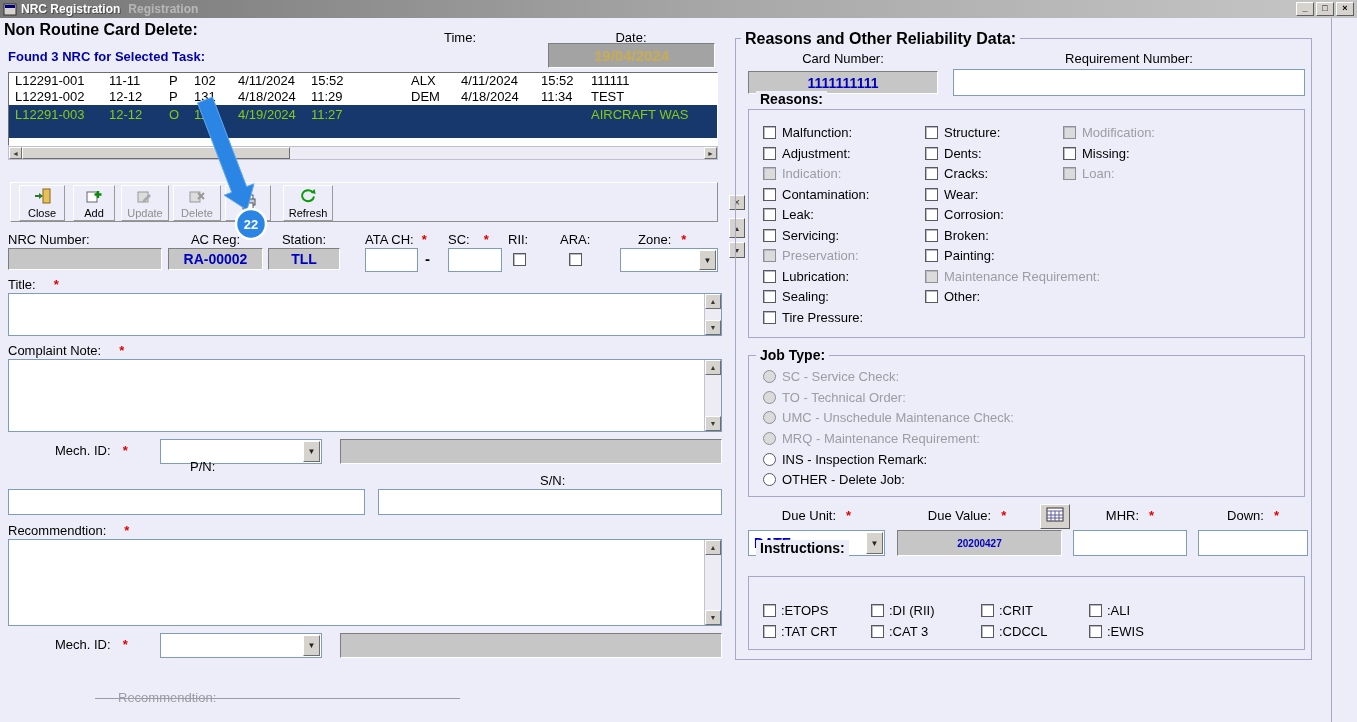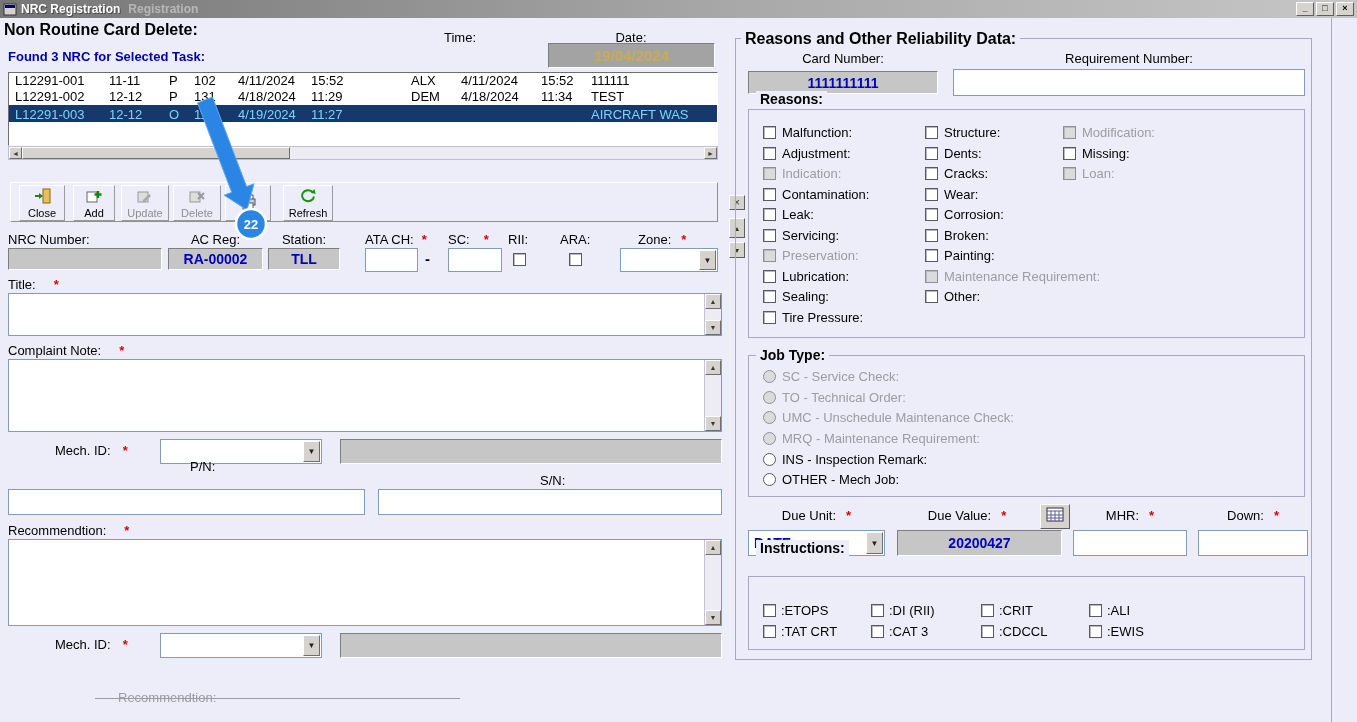--- a/index.html
+++ b/index.html
@@ -19,21 +19,21 @@
   .title-text{color:#FFFFFF;font-weight:bold;font-size:12px;margin-left:4px;text-shadow:1px 1px 0 #4a4a4a}
   .ghost{color:#E2E2E2;opacity:.55;font-weight:bold;font-size:12px;margin-left:8px}
   .winbtn{width:18px;height:14px;background:#D6D3CE;border:1px solid;border-color:#FFFFFF #5E5E5E #5E5E5E #FFFFFF;font-size:9px;line-height:11px;text-align:center;color:#000;margin-left:2px;font-weight:bold}
   .page-title{font-size:16px;font-weight:bold}
   .found{font-size:13px;font-weight:bold;color:#0000A8}
   .valbox{display:flex;align-items:center;justify-content:center;font-size:15px;font-weight:bold}
   .timebox{background:#A3A3A3;color:#F0EFD8}
   .datebox{background:#A3A3A3;color:#C9AC52}
   .listbox{background:#FFFFFF;border:1px solid;border-color:#6E6E6E #FFFFFF #FFFFFF #6E6E6E;font-size:13px;overflow:hidden}
   .lrow{display:grid;grid-template-columns:94px 60px 25px 44px 73px 100px 50px 80px 50px auto;height:16px;line-height:16px;padding-left:6px;white-space:nowrap}
-  .lrow.sel{background:#17386D;color:#7dd3fc;height:17px;line-height:19px}
+  .lrow.sel{background:#17386D;color:#84cc16;height:33px;line-height:19px}
   .sbtn{background:#D6D3CE;border:1px solid;border-color:#FFFFFF #6E6E6E #6E6E6E #FFFFFF;display:flex;align-items:center;justify-content:center;color:#3A3A3A;font-size:7px;line-height:1}
   .strack{background:#EDECF5}
   .vscroll{position:absolute;right:0;top:0;bottom:0;width:17px;display:flex;flex-direction:column;background:#EDECF5;border-left:1px solid #C2C2D4}
   .vscroll .sbtn{height:15px}
   .vscroll .strack{flex:1}
   .carrow{position:absolute;right:1px;top:1px;bottom:1px;width:17px;background:#D6D3CE;border:1px solid;border-color:#FFFFFF #6E6E6E #6E6E6E #FFFFFF;display:flex;align-items:center;justify-content:center;font-size:8px;color:#222}
   .toolbar{border:1px solid;border-color:#FFFFFF #8F8F8F #8F8F8F #FFFFFF;background:#EDEDF9}
   .tbtn{position:absolute;height:36px;display:flex;flex-direction:column;align-items:center;justify-content:center;gap:1px;font-size:11px;color:#000;background:#EDEDF9;border:1px solid;border-color:#FFFFFF #9A9A9A #9A9A9A #FFFFFF}
   .tbtn.disbtn{color:#8E8E8E}
   .gbox{border:1px solid #A7A7C7}
@@ -308,38 +308,38 @@
     <span class="abs lbl dis" style="left:782px;top:369px">SC - Service Check:</span>
   <span class="abs rb cdis" style="left:763px;top:391px"></span>
     <span class="abs lbl dis" style="left:782px;top:390px">TO - Technical Order:</span>
   <span class="abs rb cdis" style="left:763px;top:411px"></span>
     <span class="abs lbl dis" style="left:782px;top:410px">UMC - Unschedule Maintenance Check:</span>
   <span class="abs rb cdis" style="left:763px;top:432px"></span>
     <span class="abs lbl dis" style="left:782px;top:431px">MRQ - Maintenance Requirement:</span>
   <span class="abs rb" style="left:763px;top:453px"></span>
     <span class="abs lbl" style="left:782px;top:452px">INS - Inspection Remark:</span>
   <span class="abs rb" style="left:763px;top:473px"></span>
-    <span class="abs lbl" style="left:782px;top:472px">OTHER - Mech Job:</span>
+    <span class="abs lbl" style="left:782px;top:472px">OTHER - Delete Job:</span>
 
   <div class="abs lbl ctr" style="left:748px;top:508px;width:137px"><span>Due Unit:</span><span class="req" style="margin-left:10px">*</span></div>
   <div class="abs lbl ctr" style="left:897px;top:508px;width:140px"><span>Due Value:</span><span class="req" style="margin-left:10px">*</span></div>
   <div class="abs minibtn" style="left:1040px;top:504px;width:30px;height:25px">
     <span><svg width="18" height="15">
           <rect x="1" y="1" width="16" height="13" fill="#FFFFFF" stroke="#333"></rect>
           <path d="M1 4 h16 M5 4 v10 M9 4 v10 M13 4 v10 M1 8 h16 M1 11 h16" stroke="#5A5AA0" stroke-width="1" fill="none"></path>
         </svg></span>
   </div>
   <div class="abs lbl ctr" style="left:1073px;top:508px;width:114px"><span>MHR:</span><span class="req" style="margin-left:10px">*</span></div>
   <div class="abs lbl ctr" style="left:1198px;top:508px;width:110px"><span>Down:</span><span class="req" style="margin-left:10px">*</span></div>
 
   <div class="abs winput" style="left:748px;top:530px;width:137px;height:26px">
     <span class="abs bluev" style="left:5px;top:4px;font-size:14px">DATE</span>
     <span class="carrow">▼</span>
   </div>
-  <div class="abs inset valbox" style="left:897px;top:530px;width:165px;height:26px;font-size:14px">
+  <div class="abs inset valbox" style="left:897px;top:530px;width:165px;height:26px;font-size:10px">
       <span class="bluev">20200427</span>
     </div>
   <div class="abs winput" style="left:1073px;top:530px;width:114px;height:26px"></div>
   <div class="abs winput" style="left:1198px;top:530px;width:110px;height:26px"></div>
 
   <div class="abs gbox" style="left:748px;top:576px;width:557px;height:74px"></div>
   <div class="abs glegend" style="left:756px;top:540px;font-size:14px">Instructions:</div>
 
   <span class="abs cb" style="left:763px;top:604px"></span>
     <span class="abs lbl" style="left:781px;top:603px">:ETOPS</span>

